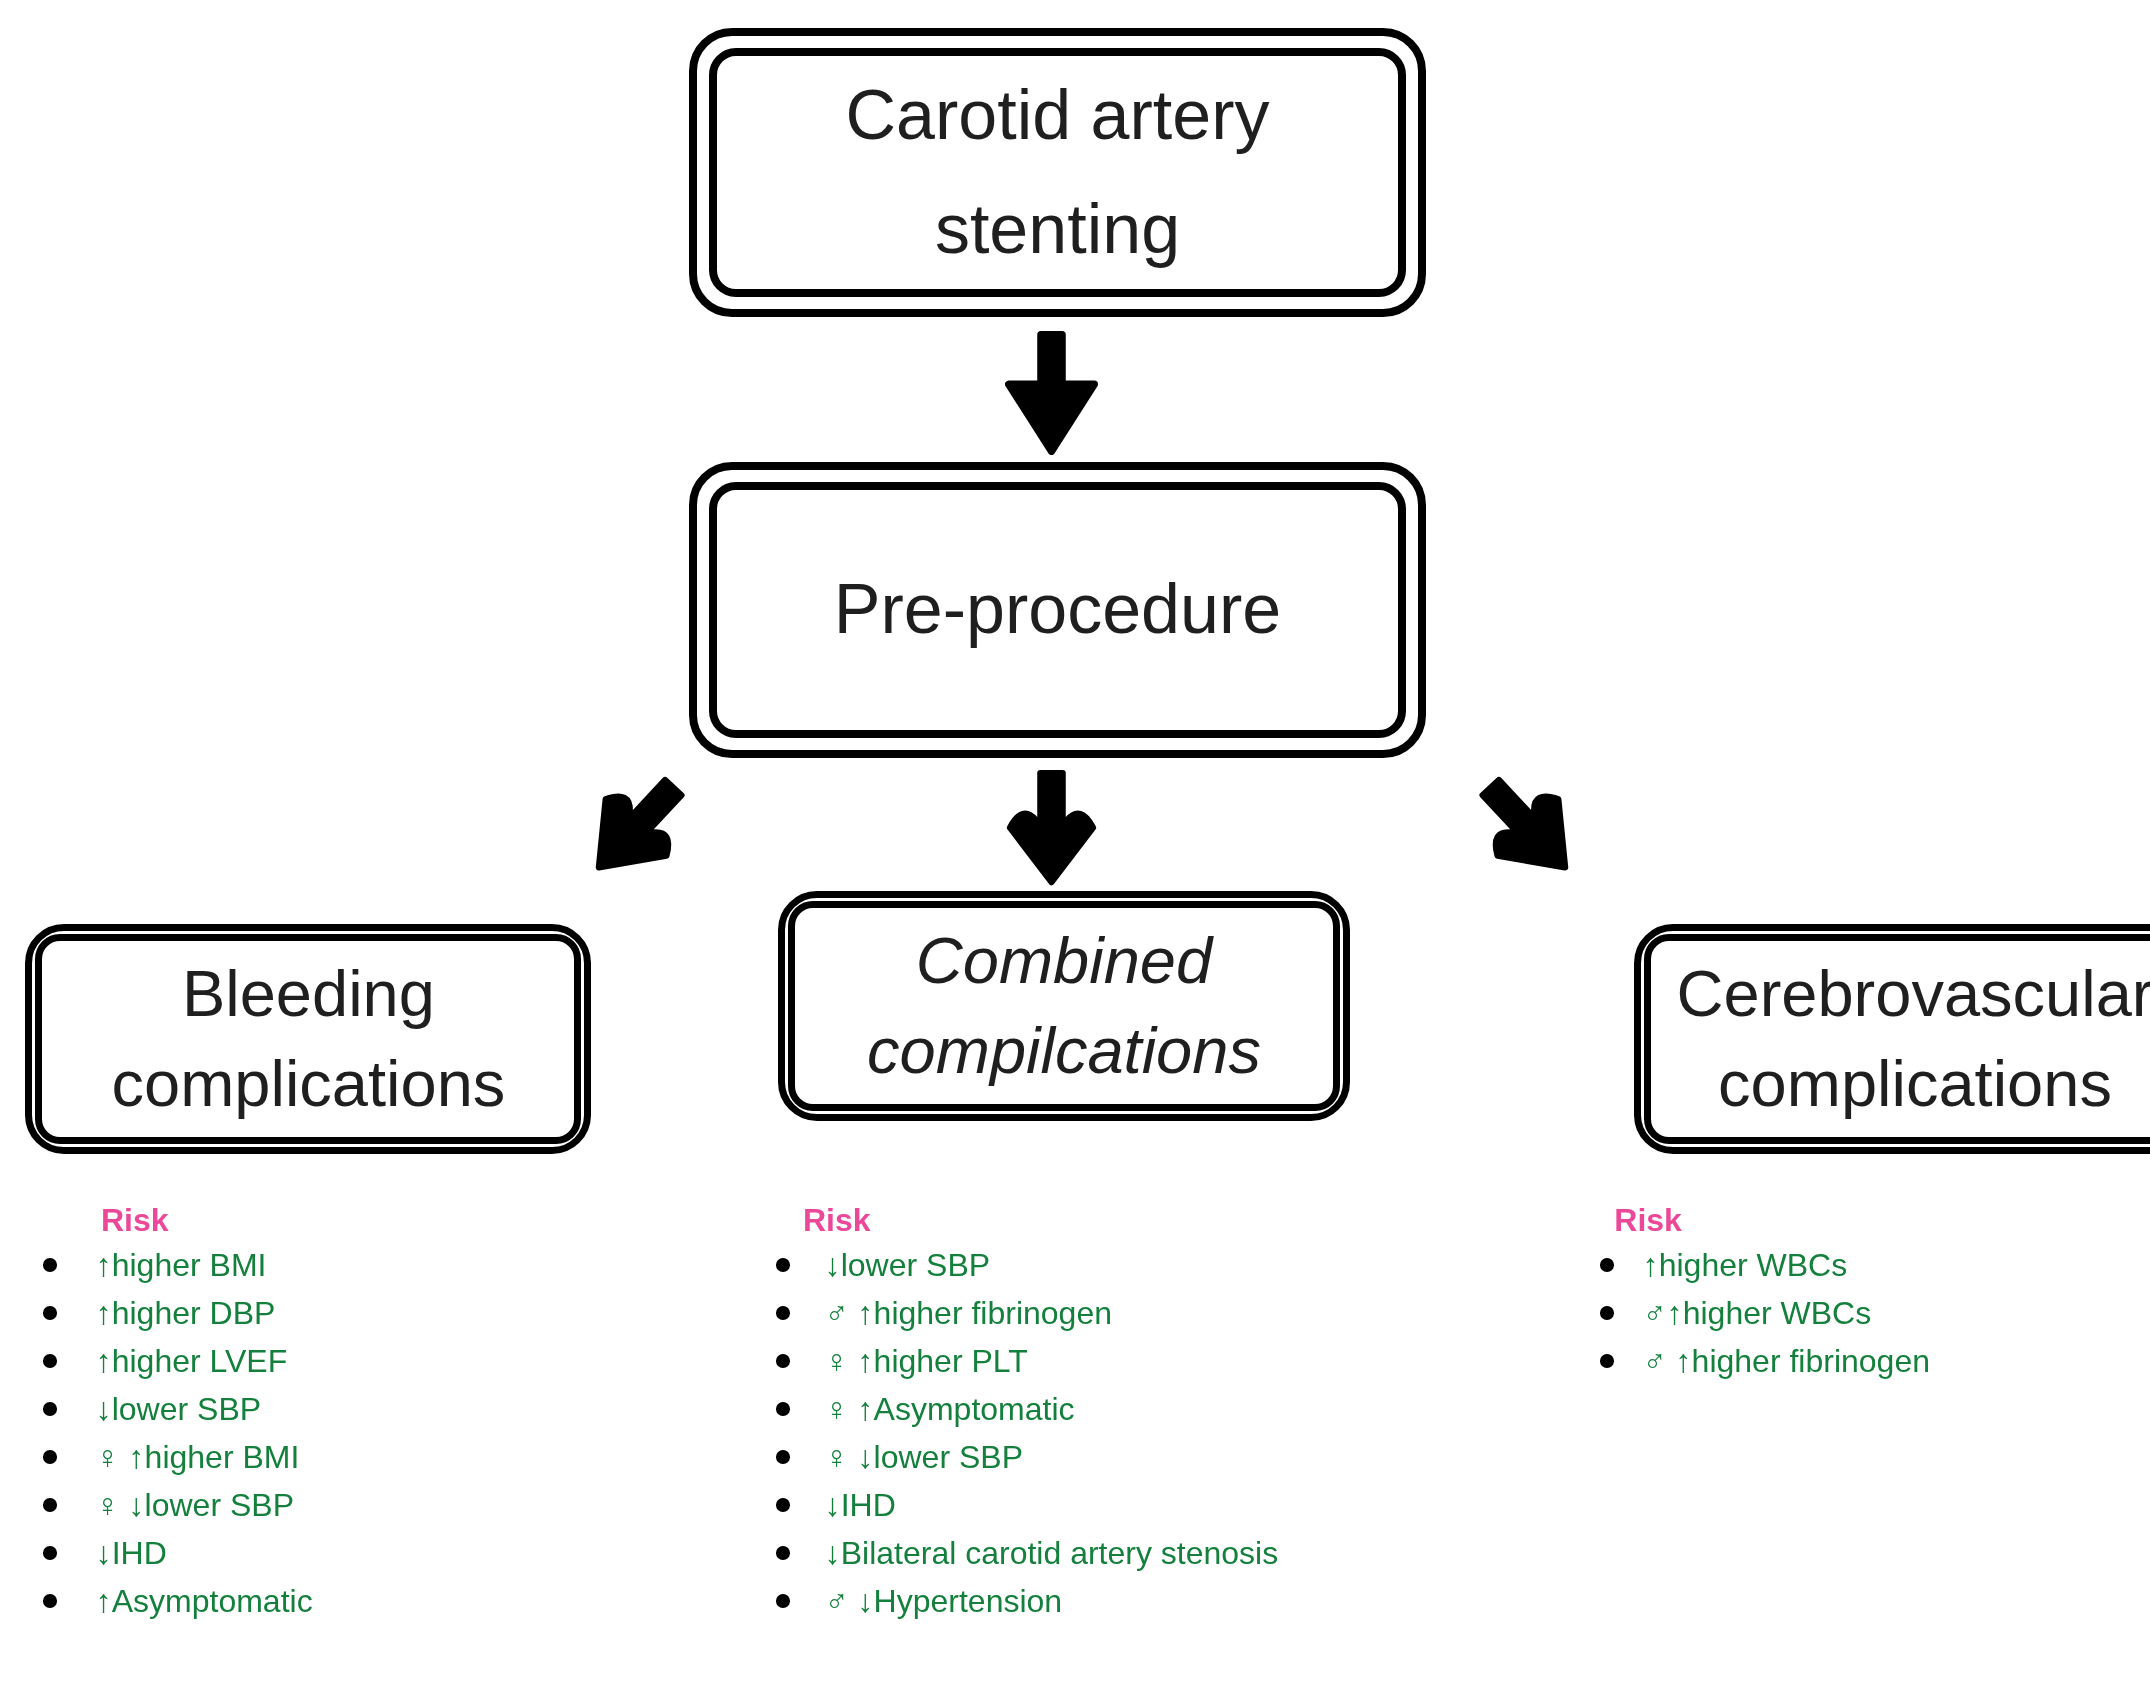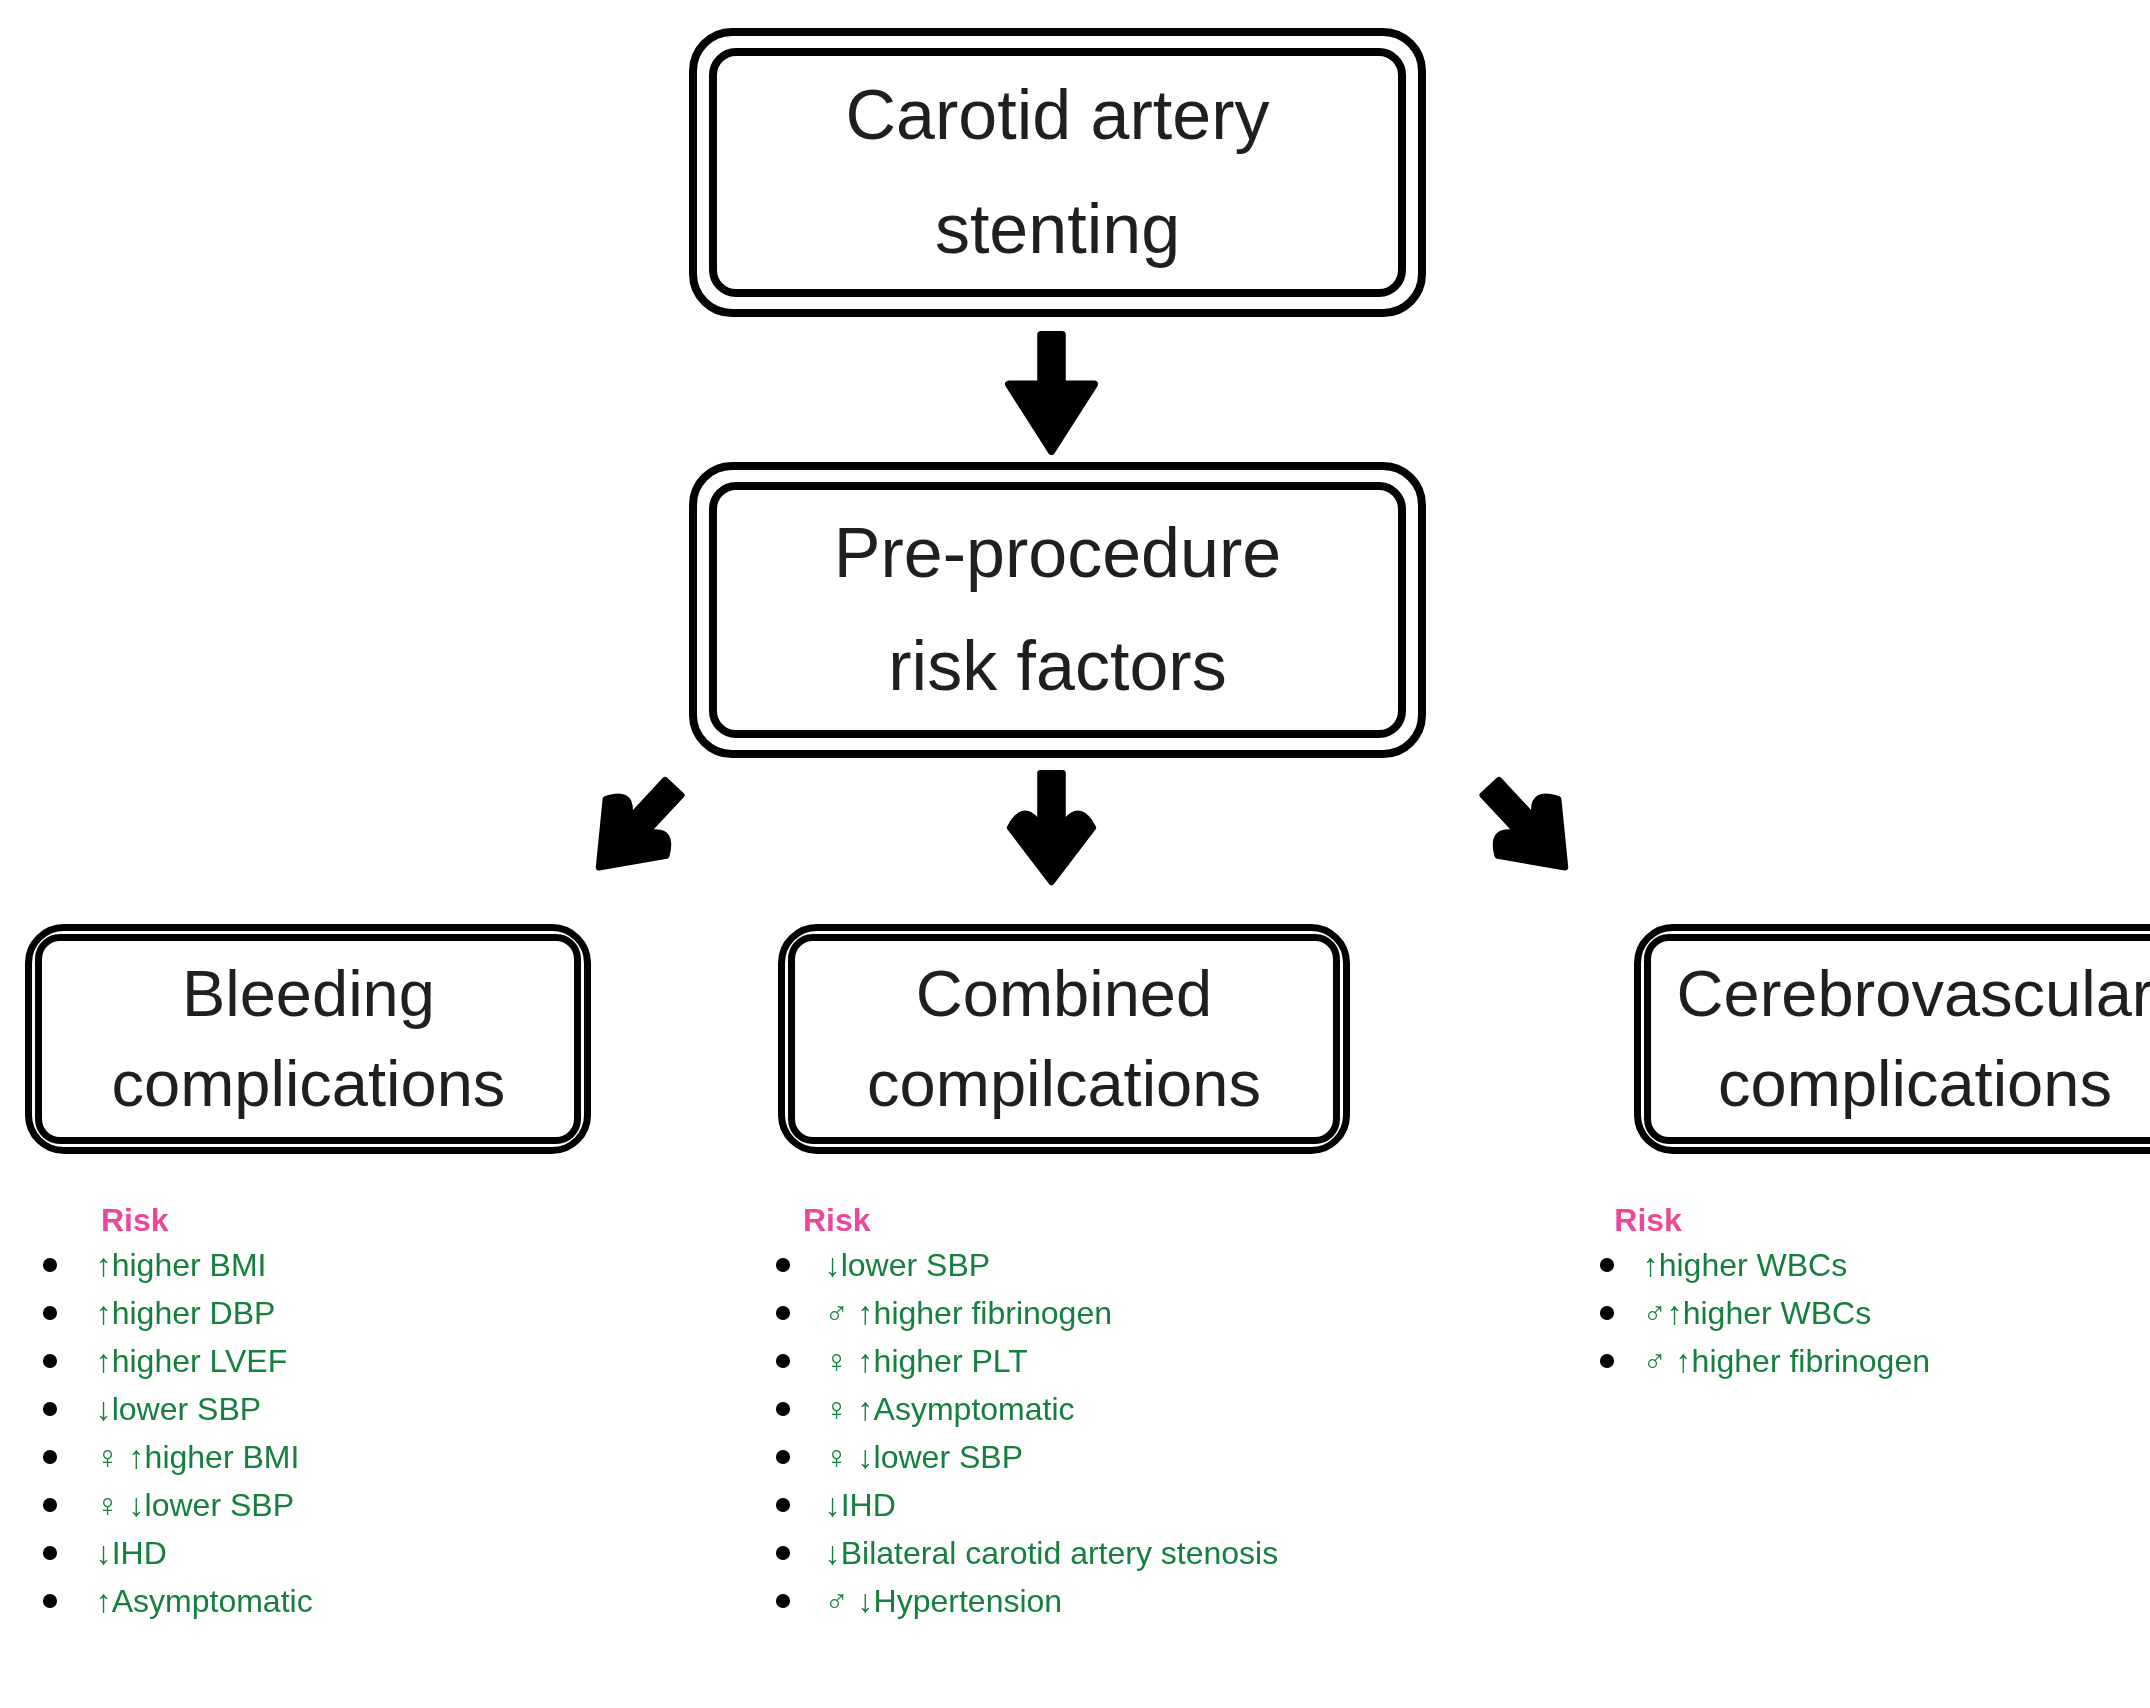--- a/index.html
+++ b/index.html
@@ -78,21 +78,20 @@
   </div>
 
   <svg class="arrow" style="left:997px; top:331px;" width="93" height="124" viewBox="0 0 150 200">
     <path d="M58 6 H92 V86 H144 L75 194 L6 86 H58 Z" stroke-width="12"></path>
   </svg>
 
   <div class="node large" style="left:681px; top:462px; width:737px; height:296px;">
     <div class="node-inner">
       <div class="node-title">
         <span>Pre-procedure</span>
-        <span>risk factors</span>
       </div>
     </div>
   </div>
 
   <svg class="arrow" style="left:582px; top:768px; transform:rotate(43deg);" width="93" height="118" viewBox="0 0 150 190">
     <path d="M75 184 L8 96 Q28 58 50 84 L57 114 V8 H93 V114 L100 84 Q122 58 142 96 Z" stroke-width="10"></path>
   </svg>
   <svg class="arrow" style="left:997px; top:768px;" width="93" height="118" viewBox="0 0 150 190">
     <path d="M75 184 L8 96 Q28 58 50 84 L57 114 V8 H93 V114 L100 84 Q122 58 142 96 Z" stroke-width="10"></path>
   </svg>
@@ -102,21 +101,21 @@
 
   <div class="node small" style="left:17.4px; top:924px; width:566px; height:230px;">
     <div class="node-inner">
       <div class="node-title">
         <span>Bleeding</span>
         <span>complications</span>
       </div>
     </div>
   </div>
 
-  <div class="node small" style="left:770px; top:924px; width:572px; height:230px;">
+  <div class="node small" style="left:770px; top:891px; width:572px; height:230px;font-style:italic;">
     <div class="node-inner">
       <div class="node-title">
         <span>Combined</span>
         <span>compilcations</span>
       </div>
     </div>
   </div>
 
   <div class="node small" style="left:1626px; top:924px; width:562px; height:230px;">
     <div class="node-inner">

